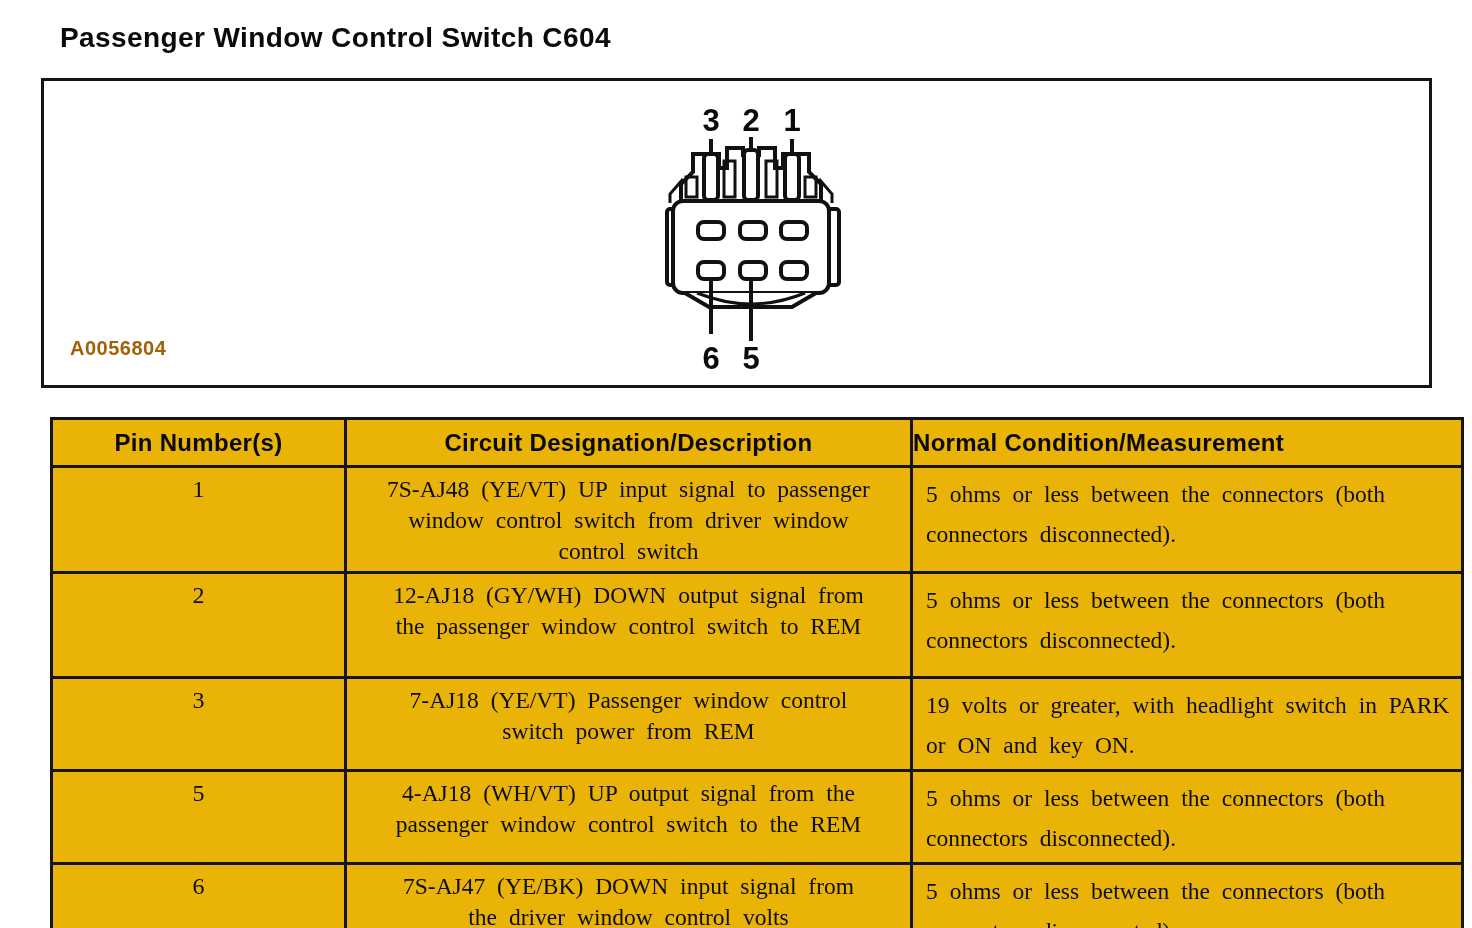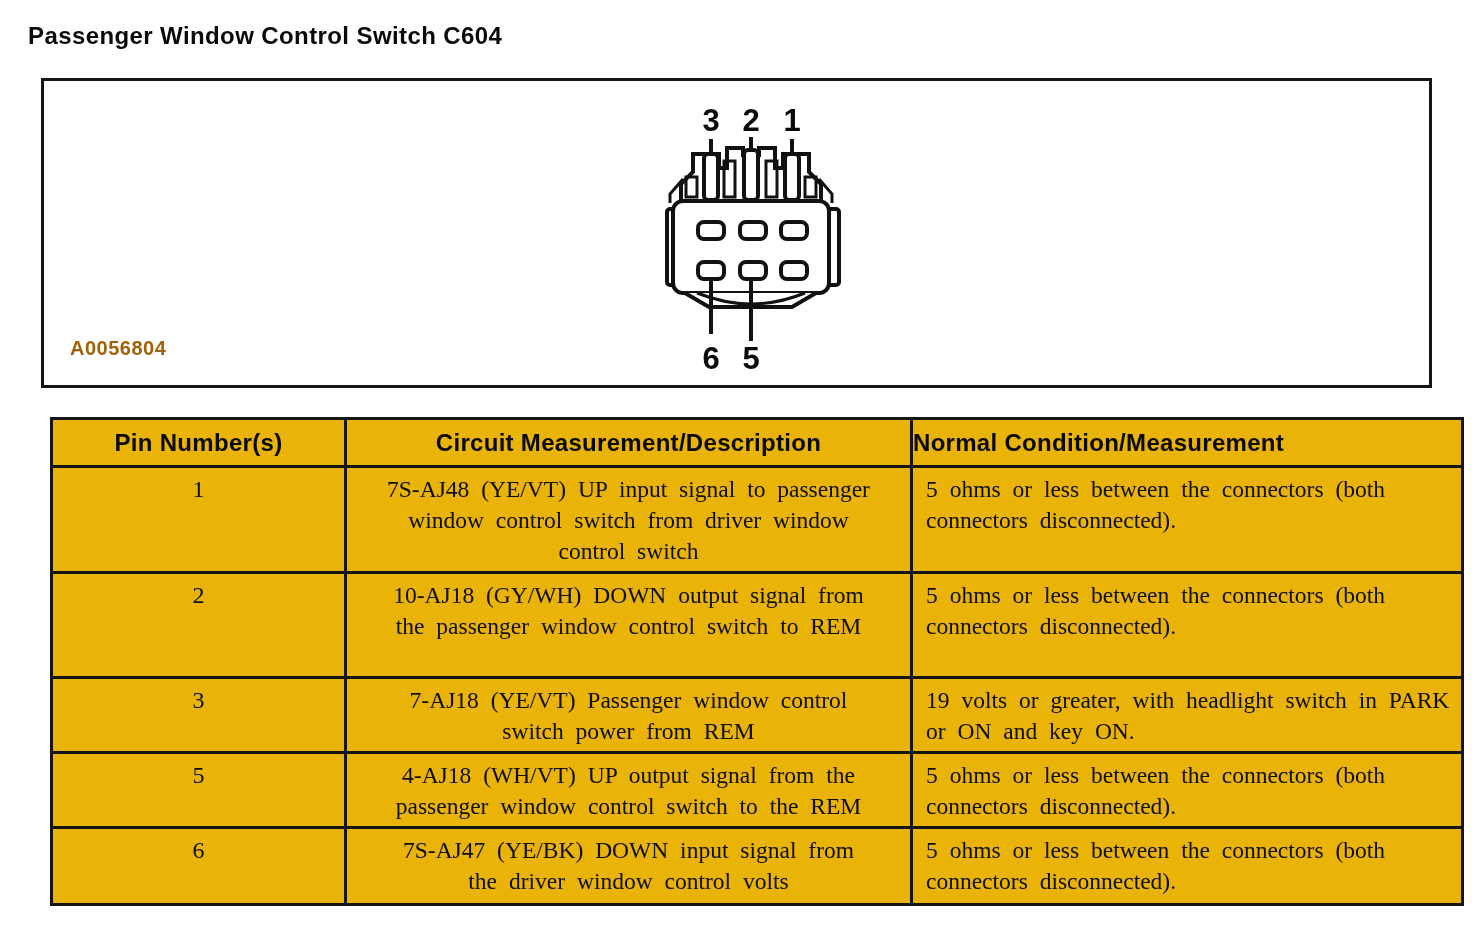--- a/index.html
+++ b/index.html
@@ -5,23 +5,23 @@
   * { margin: 0; padding: 0; box-sizing: border-box; }
   html, body { background: #ffffff; }
   body {
     width: 1472px; height: 928px;
     position: relative;
     font-family: "Liberation Serif", serif;
     color: #0e0e0e;
     overflow: hidden;
   }
   .title {
-    position: absolute; left: 28px; top: 22px;
+    position: absolute; left: 60px; top: 22px;
     font-family: "Liberation Sans", sans-serif;
-    font-weight: bold; font-size: 24px; letter-spacing: 0.4px;
+    font-weight: bold; font-size: 28px; letter-spacing: 0.4px;
     color: #0a0a0a;
   }
   .figure-box {
     position: absolute; left: 41px; top: 78px;
     width: 1391px; height: 310px;
     border: 3px solid #151515;
     background: #ffffff;
   }
   .figure-id {
     position: absolute; left: 26px; top: 256px;
@@ -61,21 +61,21 @@
   }
   .pin-table th.h-cond { text-align: left; }
   td.pin-cell {
     text-align: center; font-size: 24px; padding-top: 8px;
   }
   td.circuit-cell {
     text-align: center; font-size: 23.5px; line-height: 31px;
     padding: 6px 37px 4px 37px; word-spacing: 6px;
   }
   td.condition-cell {
-    text-align: left; font-size: 23.5px; line-height: 31px;
+    text-align: left; font-size: 23.5px; line-height: 40px;
     padding: 6px 10px 4px 13px; word-spacing: 6px;
   }
   tr.row-tall  { height: 105px; }
   tr.row-short { height: 75px; }
   tr.row-last  { height: 77px; }
 </style>
 </head>
 <body>
 
 <div class="title">Passenger Window Control Switch C604</div>
@@ -147,33 +147,33 @@
 
 <table class="pin-table">
   <colgroup>
     <col style="width:294px">
     <col style="width:566px">
     <col style="width:551px">
   </colgroup>
   <thead>
     <tr>
       <th>Pin Number(s)</th>
-      <th>Circuit Measurement/Description</th>
+      <th>Circuit Designation/Description</th>
       <th class="h-cond">Normal Condition/Measurement</th>
     </tr>
   </thead>
   <tbody>
     <tr class="row-tall">
       <td class="pin-cell">1</td>
       <td class="circuit-cell">7S-AJ48 (YE/VT) UP input signal to passenger window control switch from driver window control switch</td>
       <td class="condition-cell">5 ohms or less between the connectors (both connectors disconnected).</td>
     </tr>
     <tr class="row-tall">
       <td class="pin-cell">2</td>
-      <td class="circuit-cell">10-AJ18 (GY/WH) DOWN output signal from the passenger window control switch to REM</td>
+      <td class="circuit-cell">12-AJ18 (GY/WH) DOWN output signal from the passenger window control switch to REM</td>
       <td class="condition-cell">5 ohms or less between the connectors (both connectors disconnected).</td>
     </tr>
     <tr class="row-short">
       <td class="pin-cell">3</td>
       <td class="circuit-cell">7-AJ18 (YE/VT) Passenger window control switch power from REM</td>
       <td class="condition-cell">19 volts or greater, with headlight switch in PARK or ON and key ON.</td>
     </tr>
     <tr class="row-short">
       <td class="pin-cell">5</td>
       <td class="circuit-cell">4-AJ18 (WH/VT) UP output signal from the passenger window control switch to the REM</td>

